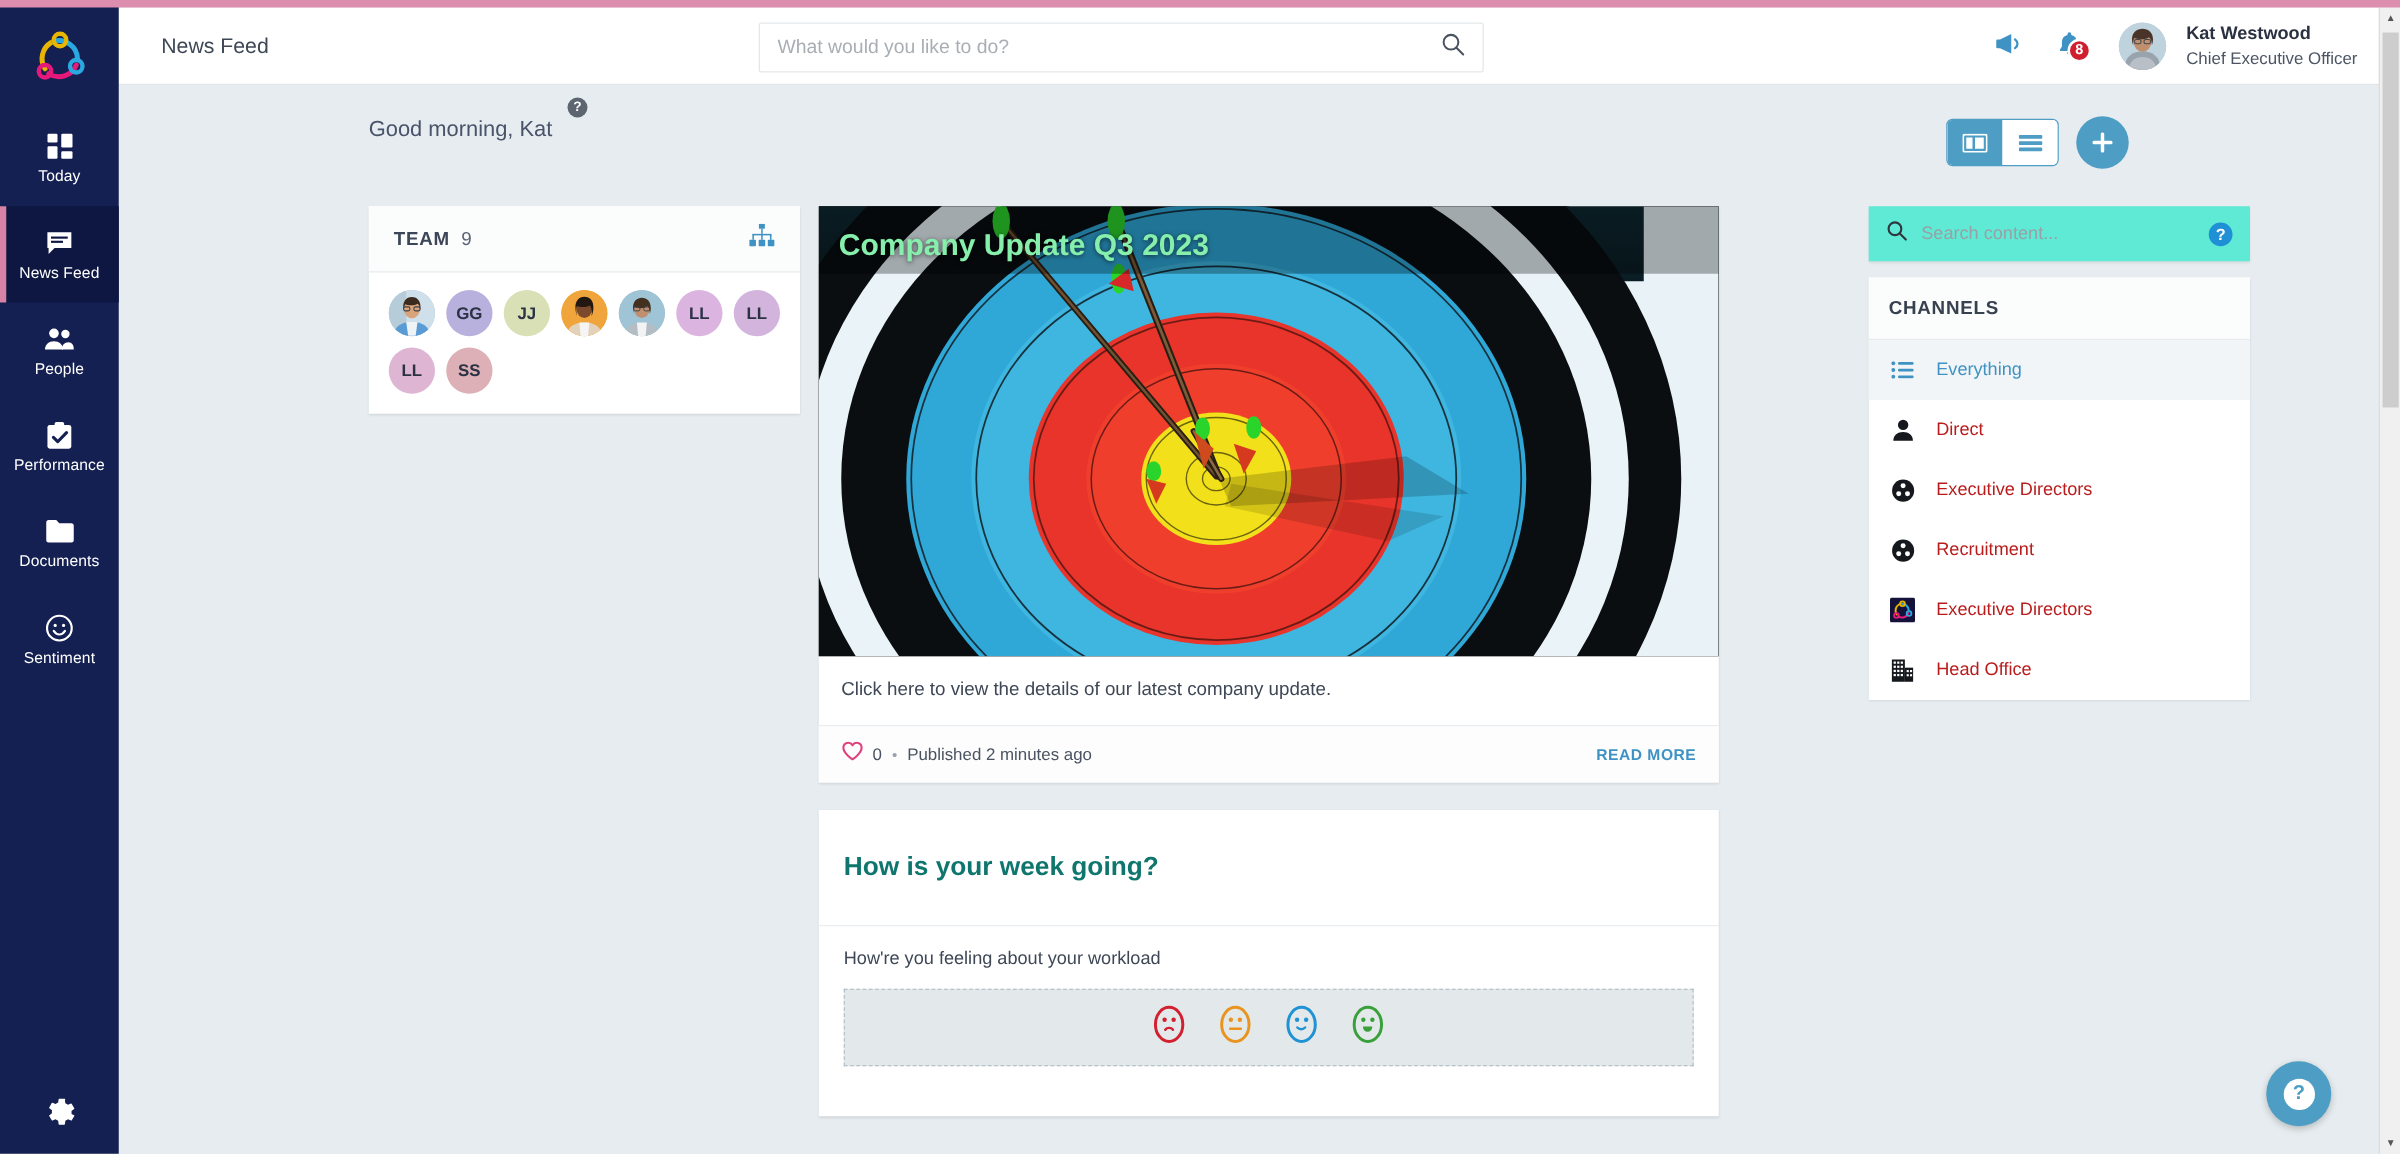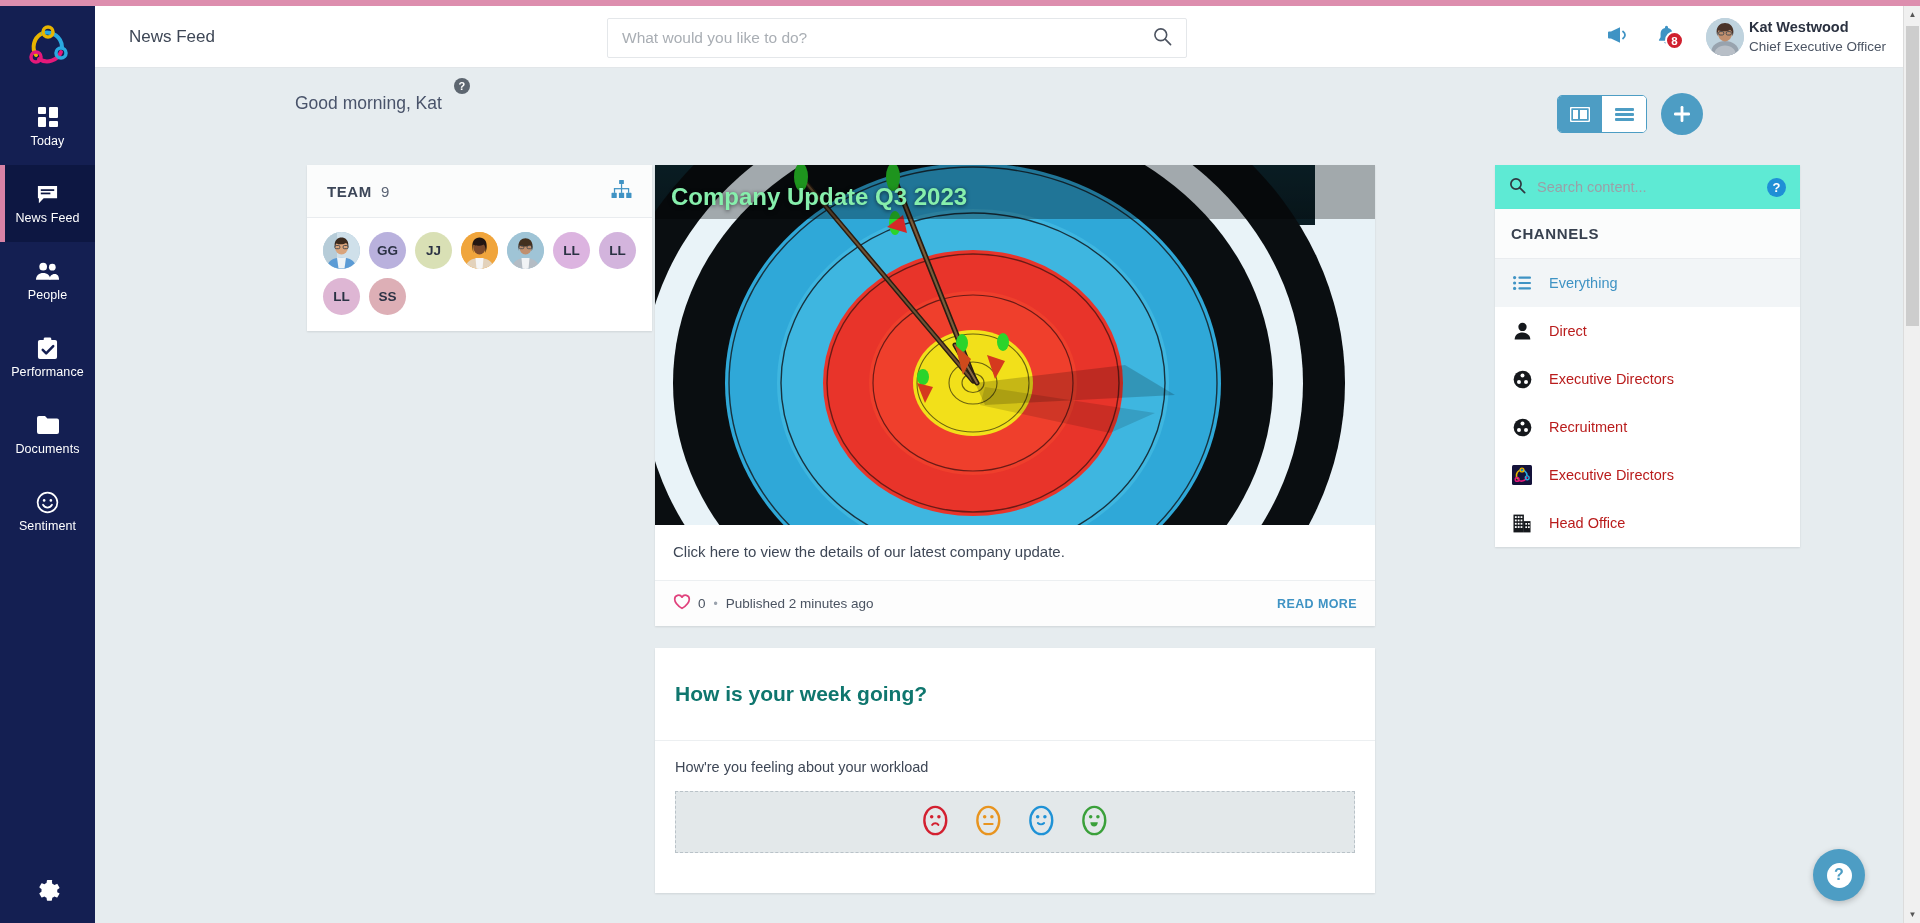--- a/index.html
+++ b/index.html
@@ -76,21 +76,21 @@
   }
   .hdr-ic { width: 50px; display:flex; align-items:center; justify-content:center; cursor: pointer; position: relative;}
   .badge {
     position: absolute; top: 8px; right: 8px;
     min-width: 19px; height: 19px; padding: 0 4px;
     background: #d0202f; color: #fff; border-radius: 10px;
     font-size: 11.5px; font-weight: bold;
     display: flex; align-items: center; justify-content: center;
     border: 2px solid #fff;
   }
-  .user-block { display: flex; align-items: center; gap: 5px; margin-left: 14px; cursor: pointer;}
+  .user-block { display: flex; align-items: center; gap: 16px; margin-left: 14px; cursor: pointer;}
   .user-avatar {
     width: 38px; height: 38px; border-radius: 50%;
     background: #b9ccd9; overflow: hidden; position: relative; flex: 0 0 auto;
   }
   .user-name { font-size: 14.5px; font-weight: bold; color: #2a3140; line-height: 1.35; }
   .user-role { font-size: 13.5px; color: #4c5564; line-height: 1.35; }
 
   
   .body {
     position: absolute; left: 95px; top: 68px; width: 1808px; height: 855px;
@@ -124,21 +124,21 @@
   .seg-btn.on { background: #4d9dc4; }
   .plus-btn {
     width: 42px; height: 42px; border-radius: 50%;
     background: #4d9dc4; display: flex; align-items: center; justify-content: center;
     cursor: pointer; color: #fff;
   }
 
   
   .card { background: #fff; box-shadow: 0 1px 2px rgba(0,0,0,.10); }
   .team-card {
-    position: absolute; left: 200px; top: 97px; width: 345px; margin-left: 12px;
+    position: absolute; left: 200px; top: 97px; width: 345px;
   }
   .team-head {
     height: 53px; display: flex; align-items: center; padding: 0 20px;
     border-bottom: 1px solid #e9ecef; background: #fbfcfc;
   }
   .team-title { font-size: 15px; font-weight: bold; color: #3c4658; letter-spacing: .6px; }
   .team-count { font-size: 15px; color: #5a6374; margin-left: 9px; }
   .org-ic { margin-left: auto; cursor: pointer; }
   .team-body { padding: 14px 16px 16px 16px; display: flex; flex-wrap: wrap; gap: 9px; }
   .av {
@@ -199,21 +199,21 @@
     flex: 1; border: 0; outline: 0; margin-left: 11px;
     font-size: 14.5px; color: #555; font-family: "Liberation Sans", sans-serif;
     background: transparent;
   }
   .rc-search input::placeholder { color: #9aa0a7; }
   .help-dot {
     width: 19px; height: 19px; border-radius: 50%; background: #1f8fd6;
     color: #fff; font-size: 13px; font-weight: bold;
     display:flex; align-items:center; justify-content:center; cursor: pointer;
   }
-  .ch-card { background: #fff; box-shadow: 0 1px 2px rgba(0,0,0,.10); }
+  .ch-card { margin-top: 13px; background: #fff; box-shadow: 0 1px 2px rgba(0,0,0,.10); }
   .ch-head {
     height: 50px; display: flex; align-items: center; padding: 0 16px;
     font-size: 15px; font-weight: bold; color: #38414f; letter-spacing: .6px;
     border-bottom: 1px solid #e9ecef; background: #fbfcfc;
   }
   .ch-item {
     height: 48px; display: flex; align-items: center; padding: 0 16px;
     cursor: pointer; gap: 16px;
   }
   .ch-item.on { background: #f2f5f7; }

